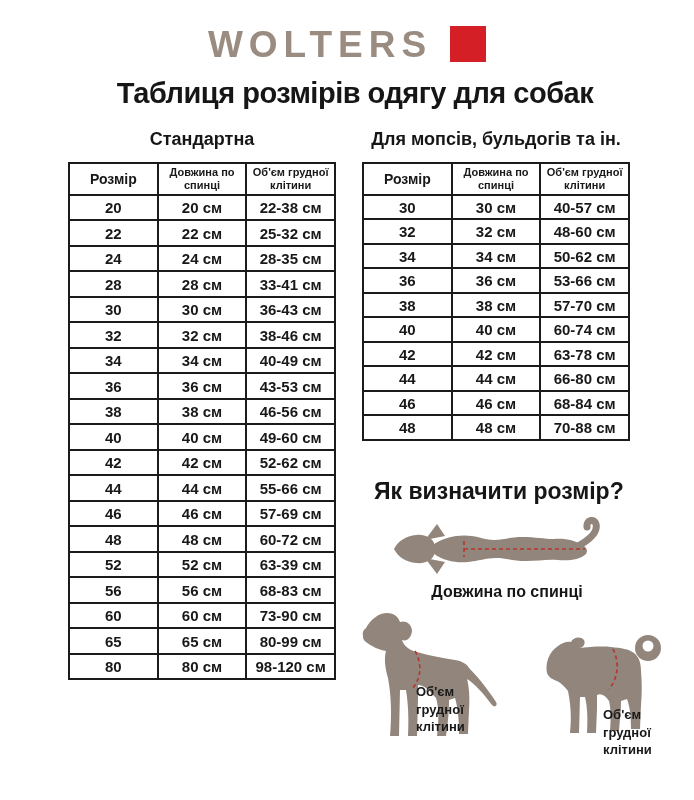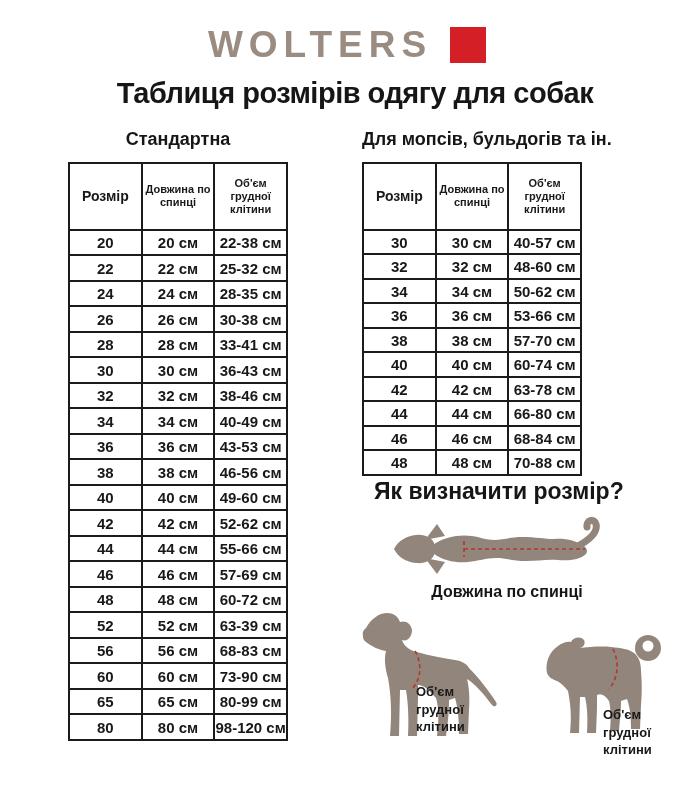--- a/index.html
+++ b/index.html
@@ -12,39 +12,39 @@
   html,body{margin:0;padding:0;}
   body{
     width:694px;height:800px;background:#ffffff;
     font-family:"Liberation Sans","DejaVu Sans",sans-serif;
     color:#161616;
   }
   .page{position:relative;width:694px;height:800px;overflow:hidden;background:#fff;}
 
   
   .logo{position:absolute;top:26px;left:0;width:100%;
-        display:flex;justify-content:center;align-items:center;gap:18px;}
+        display:flex;justify-content:center;gap:18px;}
   .logo-text{font-size:37px;font-weight:700;letter-spacing:6px;
              color:var(--logo-text,#9a8c80);line-height:1;}
   .logo-square{width:36px;height:36px;background:var(--accent-red,#d41f27);}
   .main-title{position:absolute;top:69px;left:0;width:100%;text-align:center;
               font-size:29px;font-weight:700;letter-spacing:-0.5px;margin:8px;}
 
   
-  .col{position:absolute;top:128px;width:220px;}
+  .col{position:absolute;top:128px;width:268px;}
   .col-left{left:68px;}
   .col-right{left:362px;}
   .table-heading{font-size:18px;font-weight:700;text-align:center;margin:0;
                  line-height:22px;white-space:nowrap;}
   table.size-table{border-collapse:collapse;width:100%;margin-top:12px;table-layout:fixed;}
   .size-table th,.size-table td{
     border:2px solid #1b1b1b;text-align:center;font-weight:700;
     padding:0;vertical-align:middle;color:#181818;
   }
-  .size-table th{font-size:11px;line-height:1.18;padding:13px 0;height:28px;}
+  .size-table th{font-size:11px;line-height:1.18;padding:2px 0;height:28px;}
   .size-table th:first-child{font-size:14px;}
   .size-table td{font-size:15px;height:25.5px;}
   table.t2 td{height:24.5px;}
 
   
   .how-to{position:absolute;left:359px;top:478px;width:334px;}
   .how-to-heading{font-size:23px;font-weight:700;text-align:center;
                   width:246px;margin:0 0 0 15px;line-height:26px;white-space:nowrap;}
   .topdog-wrap{margin:13px 0 0 33px;width:230px;}
   .topdog{display:block;width:230px;height:64px;}
@@ -95,25 +95,20 @@
             <td>22</td>
             <td>22 см</td>
             <td>25-32 см</td>
           </tr>
           <tr>
             <td>24</td>
             <td>24 см</td>
             <td>28-35 см</td>
           </tr>
           <tr>
-            <td>26</td>
-            <td>26 см</td>
-            <td>30-38 см</td>
-          </tr>
-          <tr>
             <td>28</td>
             <td>28 см</td>
             <td>33-41 см</td>
           </tr>
           <tr>
             <td>30</td>
             <td>30 см</td>
             <td>36-43 см</td>
           </tr>
           <tr>

